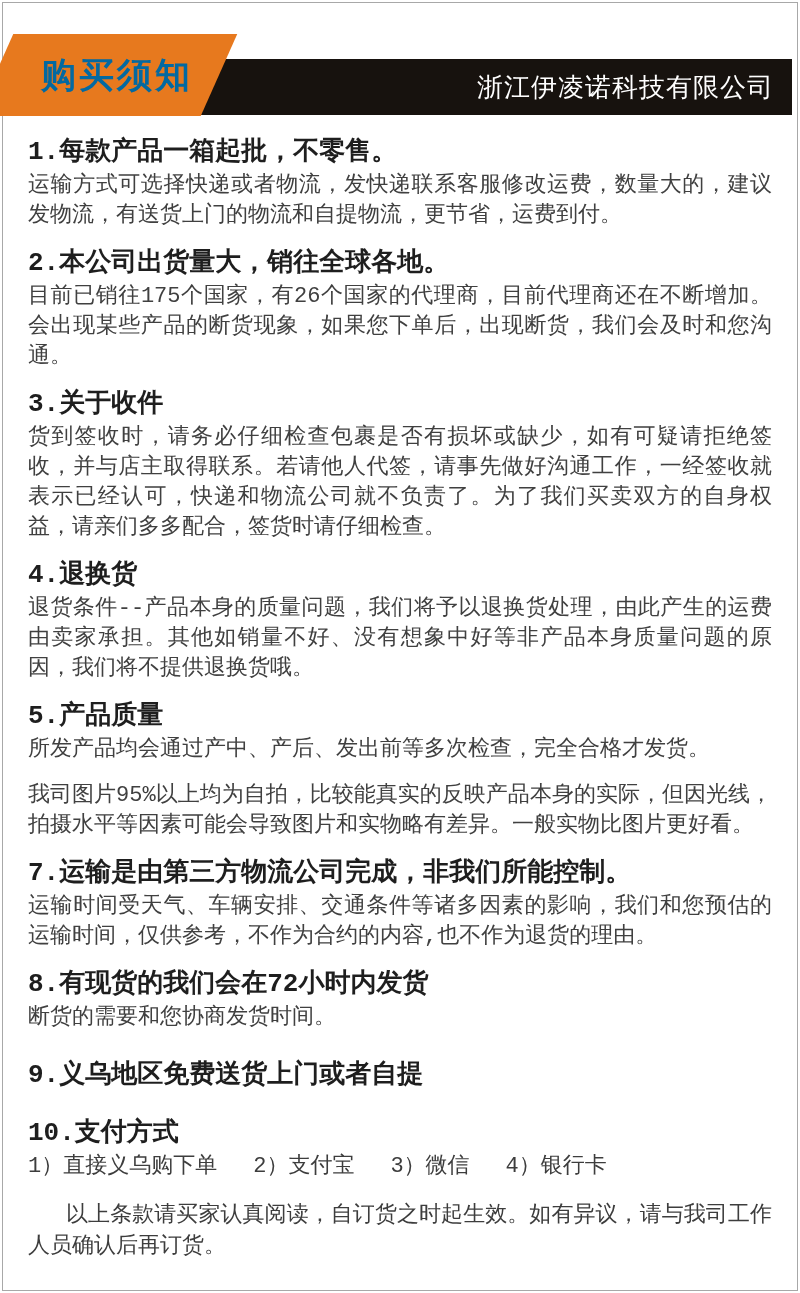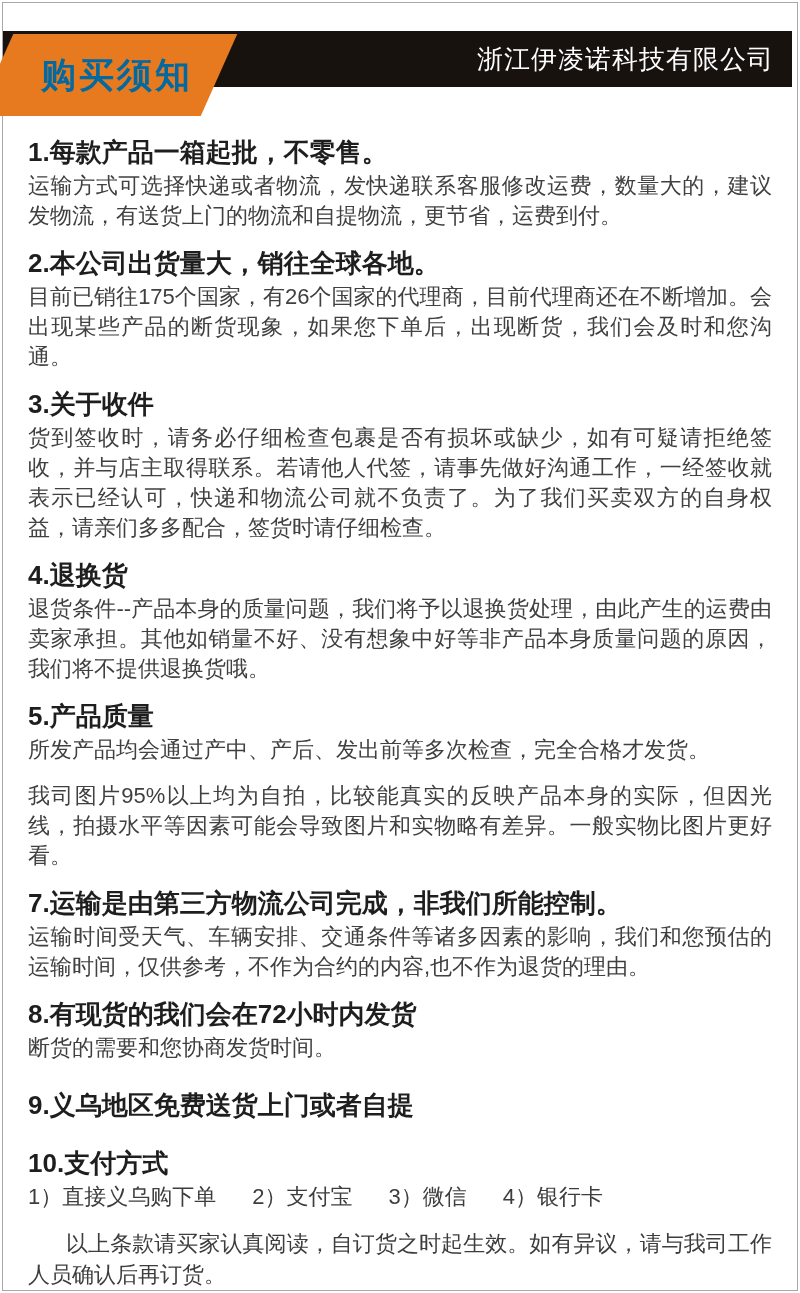--- a/index.html
+++ b/index.html
@@ -18,21 +18,21 @@
   .page {
     position: absolute;
     left: 2px; top: 2px; right: 2px; bottom: 2px;
     border: 1px solid #a8a8a8;
     background: #ffffff;
   }
   
   .header { position: absolute; left: 0; top: 0; right: 0; height: 120px; }
   .black-bar {
     position: absolute;
-    top: 28px; left: 0; right: 5px; height: 56px;
+    top: 56px; left: 0; right: 5px; height: 56px;
     background: #17120e;
     display: flex;
     align-items: center;
     justify-content: flex-end;
     padding-right: 18px;
   }
   .company {
     color: #ffffff;
     font-size: 26px;
     letter-spacing: 1px;
@@ -55,21 +55,21 @@
     line-height: 44px;
     white-space: nowrap;
     text-align: center;
   }
   
   .content {
     position: absolute;
     top: 113px; left: 25px; right: 25px;
     padding-top: 20px;
   }
-  .section { margin-bottom: 16px; }
+  .section { margin-bottom: 16px; font-family: Liberation Mono, monospace; }
   .section.extra-gap { margin-bottom: 26px; }
   .section h2 {
     font-size: 26px;
     font-weight: 700;
     color: #1e1e1e;
     line-height: 32px;
     margin-bottom: 3px;
     white-space: nowrap;
   }
   .section p {

